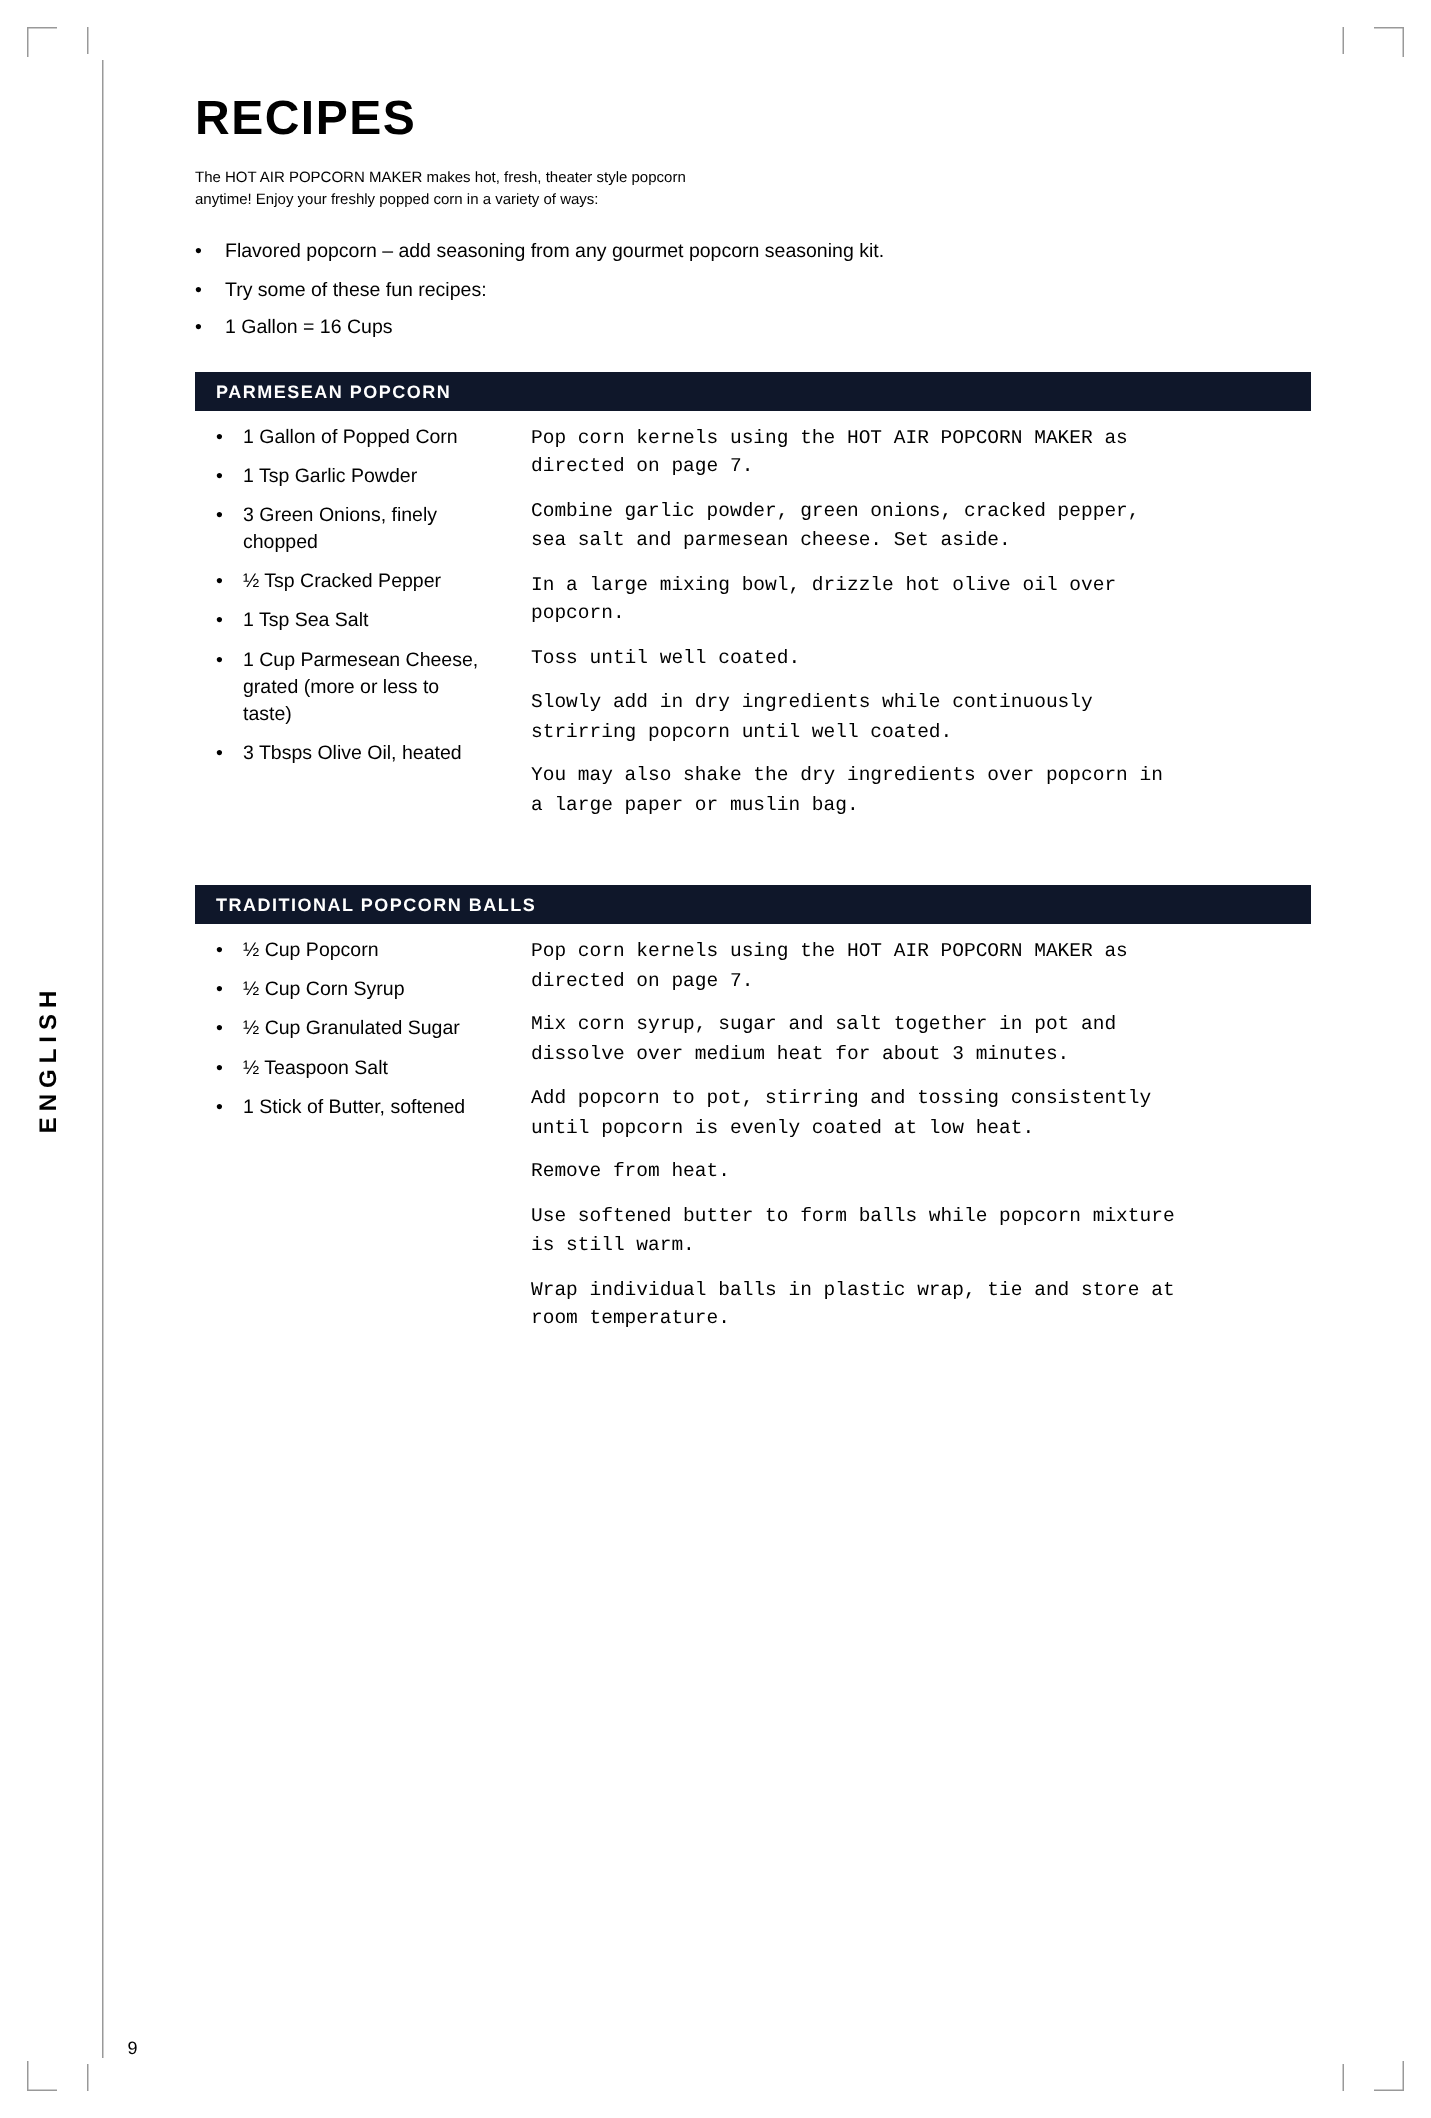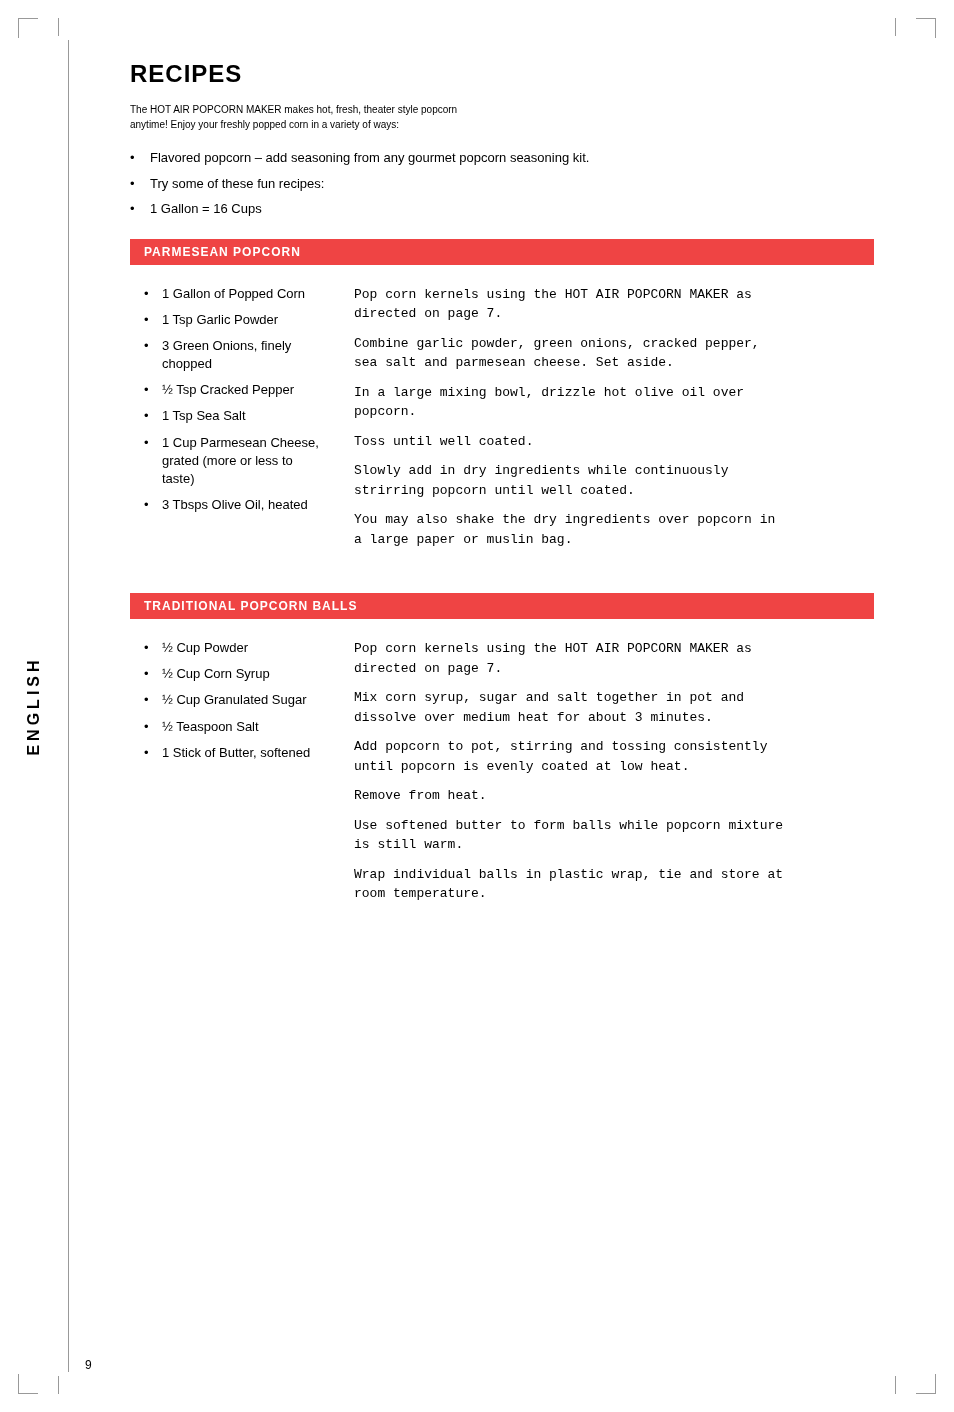--- a/index.html
+++ b/index.html
@@ -98,21 +98,21 @@
       width: 1px;
       background: #999;
     }
 
     
     .content {
       margin-left: 10px;
     }
 
     h1.recipes-title {
-      font-size: 24px;
+      font-size: 32px;
       font-weight: 900;
       letter-spacing: 1px;
       margin-bottom: 14px;
       margin-top: 20px;
     }
 
     .intro-text {
       font-size: 10px;
       line-height: 1.5;
       margin-bottom: 16px;
@@ -138,27 +138,27 @@
       left: 0;
       top: 0;
     }
 
     
     .recipe-section {
       margin-bottom: 30px;
     }
 
     .recipe-header {
-      background: #ef4444;
+      background: #0f172a;
       color: #fff;
       font-size: 12px;
       font-weight: bold;
       padding: 6px 14px;
       letter-spacing: 1px;
-      margin-bottom: 12px;
+      margin-bottom: 0;
     }
 
     .recipe-table {
       width: 100%;
       border-collapse: collapse;
       border: none;
       margin-bottom: 20px;
     }
 
     .recipe-table td {
@@ -274,21 +274,21 @@
       </tbody>
         </table>
     </div>
 
     <div class="recipe-section">
       <div class="recipe-header">TRADITIONAL POPCORN BALLS</div>
       <table class="recipe-table">
         <tbody>
             <tr>
           <td class="ingredients-col">
-            <div class="ingredient-item">½ Cup Powder</div>
+            <div class="ingredient-item">½ Cup Popcorn</div>
             <div class="ingredient-item">½ Cup Corn Syrup</div>
             <div class="ingredient-item">½ Cup Granulated Sugar</div>
             <div class="ingredient-item">½ Teaspoon Salt</div>
             <div class="ingredient-item">1 Stick of Butter, softened</div>
           </td>
           <td class="instructions-col">
             <p class="instruction-para">Pop corn kernels using the HOT AIR POPCORN MAKER as directed on page 7.</p>
             <p class="instruction-para">Mix corn syrup, sugar and salt together in pot and dissolve over medium heat for about 3 minutes.</p>
             <p class="instruction-para">Add popcorn to pot, stirring and tossing consistently until popcorn is evenly coated at low heat.</p>
             <p class="instruction-para">Remove from heat.</p>

